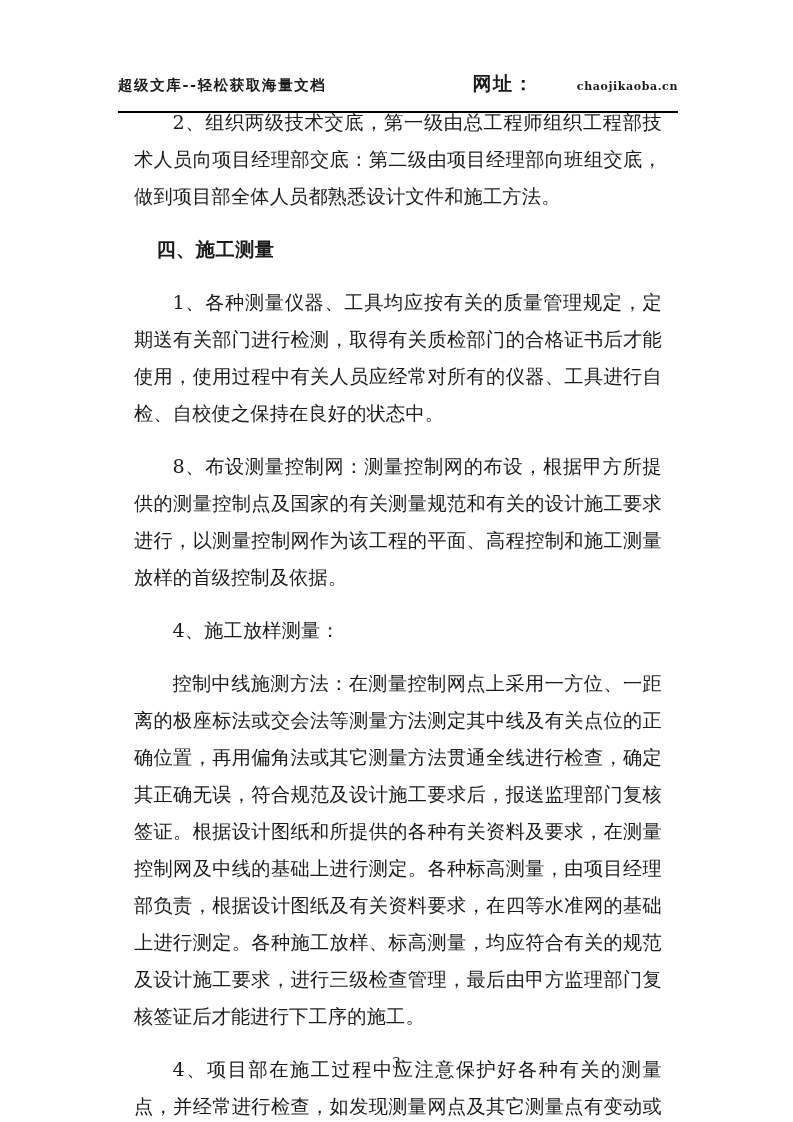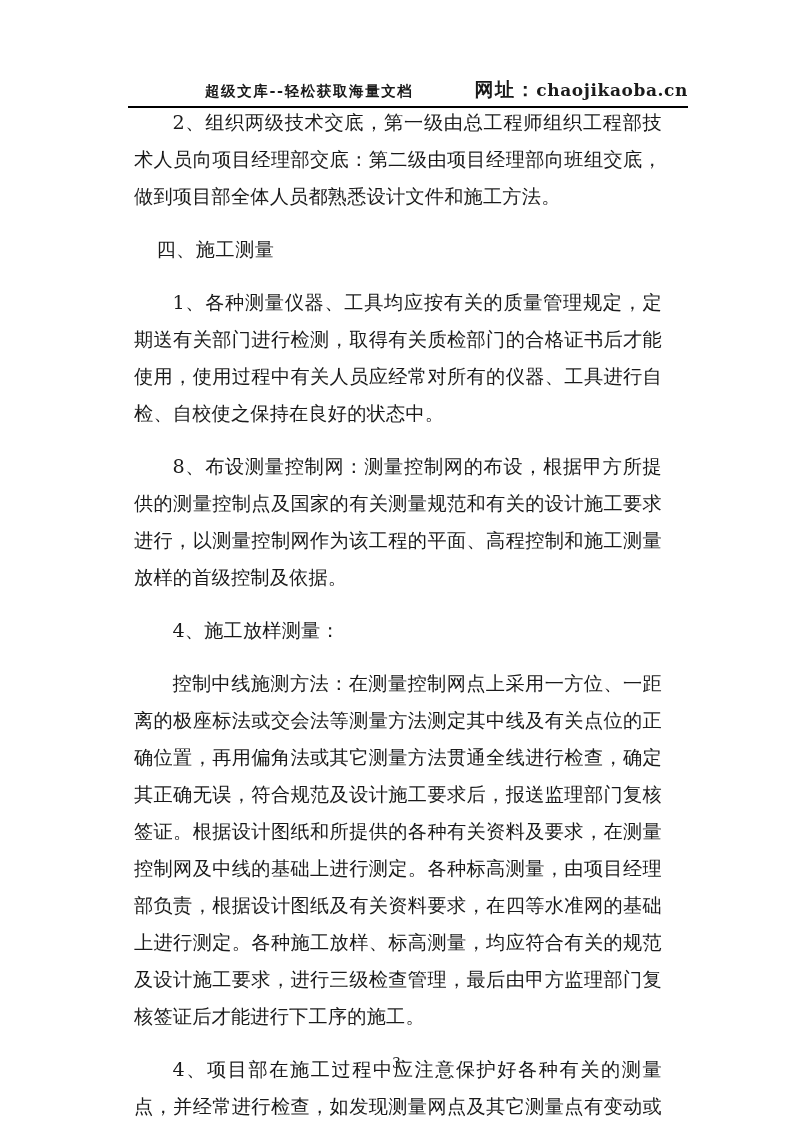--- a/index.html
+++ b/index.html
@@ -15,27 +15,27 @@
     position: relative;
     width: 793px;
     height: 1122px;
     background: #ffffff;
     overflow: hidden;
     box-sizing: border-box;
   }
   
   .header {
     position: absolute;
-    left: 128px;
+    left: 118px;
     top: 40px;
     width: 560px;
     border-bottom: 2px solid #000000;
-    padding-bottom: 3px;
+    padding-bottom: 14px;
     display: flex;
-    justify-content: flex-end;
+    justify-content: space-between;
     align-items: baseline;
     box-sizing: border-box;
   }
   .header-title {
     font-family: "DejaVu Serif", "Liberation Serif", serif;
     font-weight: bold;
     font-size: 14.5px;
     letter-spacing: 1.6px;
     white-space: nowrap;
   }
@@ -47,21 +47,21 @@
     font-family: "DejaVu Serif", "Liberation Serif", serif;
     font-weight: bold;
     font-size: 19px;
     letter-spacing: 1.6px;
     white-space: nowrap;
     margin-left: 27px;
   }
   .header-url-value {
     font-family: "DejaVu Serif", "Liberation Serif", serif;
     font-weight: bold;
-    font-size: 17px;
+    font-size: 11px;
     letter-spacing: 0.6px;
     white-space: nowrap;
     margin-top: 40px;
   }
   
   .content {
     position: absolute;
     left: 118px;
     top: 88px;
     width: 560px;
@@ -74,21 +74,21 @@
     text-align-last: left;
     text-justify: inter-ideograph;
     letter-spacing: 0.2px;
     text-indent: 2em;
     font-family: "DejaVu Serif", "Liberation Serif", serif;
   }
   p.heading {
     margin: 0;
     font-size: 19.2px;
     line-height: 37px;
-    font-weight: normal;
+    font-weight: bold;
     text-indent: 2em;
     letter-spacing: 0.5px;
     font-family: "DejaVu Serif", "Liberation Serif", serif;
   }
   
   .footer {
     position: absolute;
     left: 0;
     top: 1055px;
     width: 793px;

